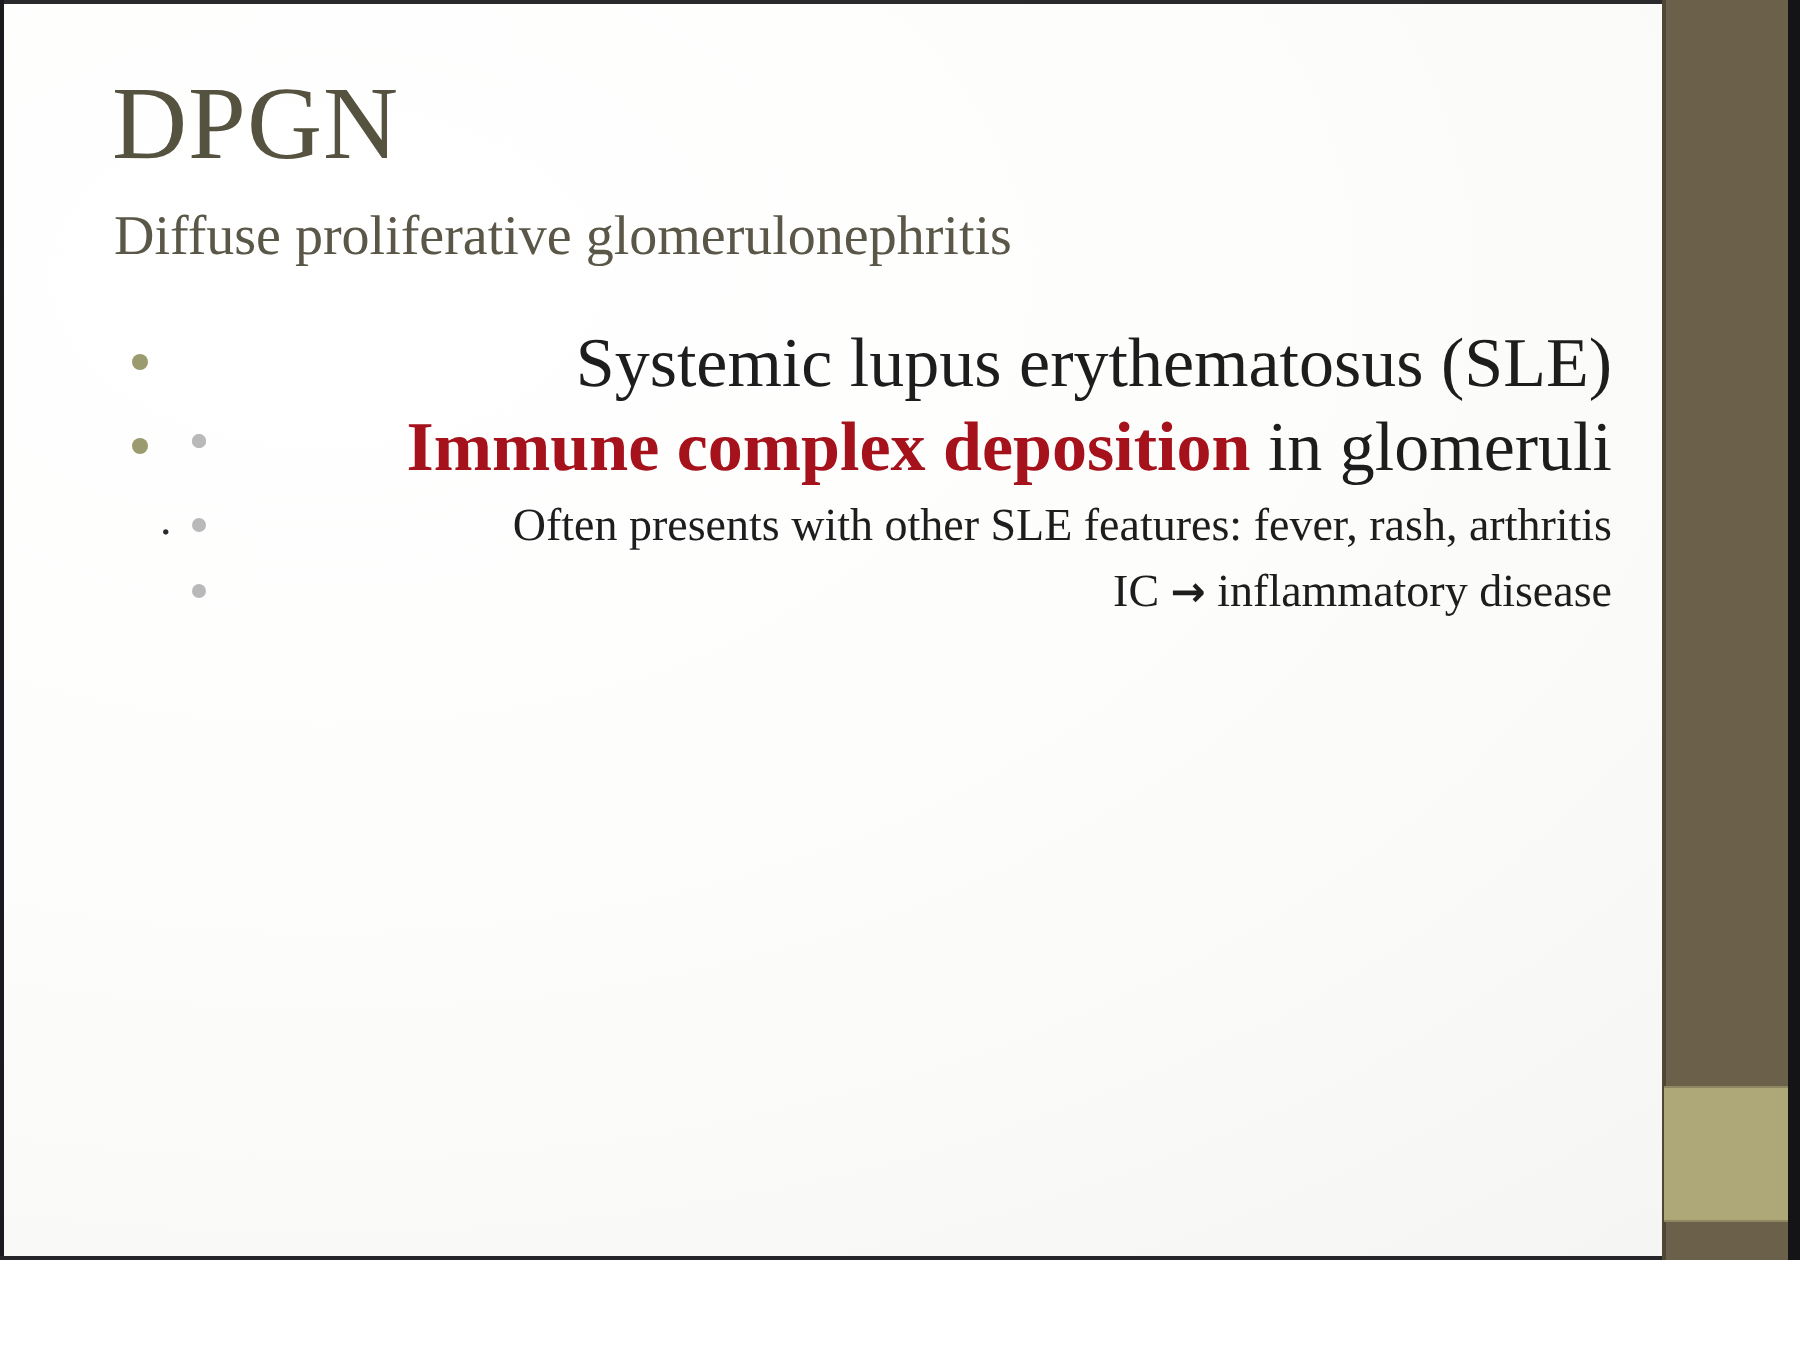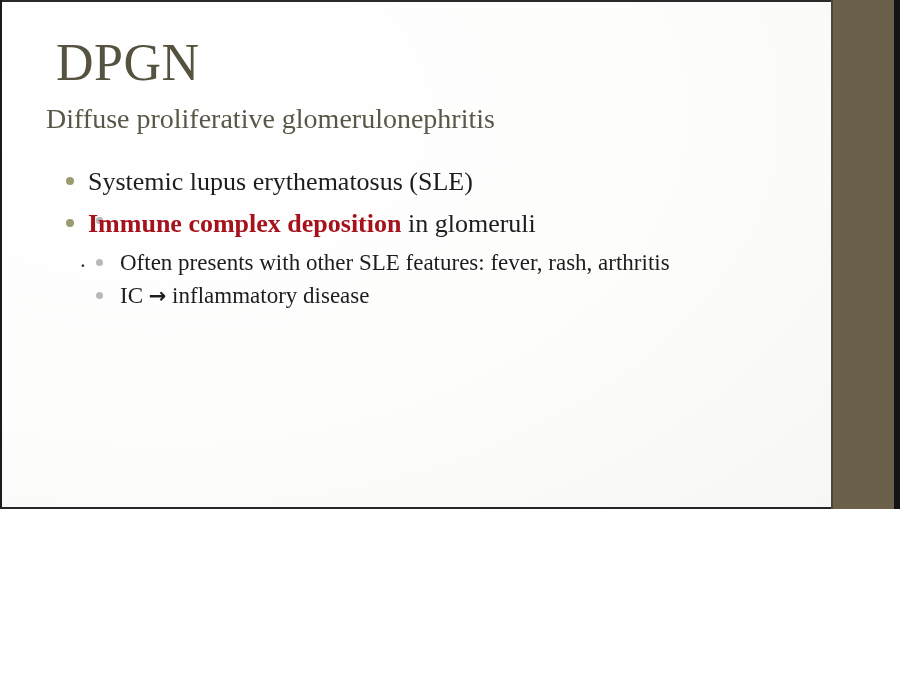--- a/index.html
+++ b/index.html
@@ -10,25 +10,26 @@
   body {
     width: 900px;
     height: 675px;
     overflow: hidden;
     font-family: "Liberation Serif", "DejaVu Serif", serif;
   }
 
   #slide {
     position: relative;
     width: 900px;
-    height: 509px;
+    height: 630px;
     box-sizing: border-box;
     background:
       radial-gradient(ellipse 1100px 700px at 18% 22%, #ffffff 0%, #fdfdfc 45%, #f4f4f2 100%);
     overflow: hidden;
+    text-align: right;
   }
 
   
   .frame-edge-left {
     position: absolute; left: 0; top: 0; width: 2px; height: 675px;
     background: #1b1b1f;
   }
   .frame-edge-top {
     position: absolute; left: 0; top: 0; width: 900px; height: 2px;
     background: #2a2a2c;
@@ -75,21 +76,21 @@
     left: 56px;
     top: 36px;
     font-size: 52px;
     line-height: 1.04;
     letter-spacing: 0.5px;
     color: #55523f;
     font-weight: normal;
   }
   .subtitle {
     position: absolute;
-    left: 46px;
+    left: 57px;
     top: 104px;
     font-size: 28px;
     line-height: 1.1;
     color: #5a5748;
     font-weight: normal;
   }
 
   
   .body-list {
     position: absolute;
@@ -130,21 +131,21 @@
     width: 7px;
     height: 7px;
     background: #b9b9b9;
   }
 
   .txt {
     display: inline;
     color: #1d1d1d;
   }
   .level-1 .txt {
-    font-size: 26px;
+    font-size: 35px;
     line-height: 38px;
   }
   .level-2 .txt {
     font-size: 23px;
     line-height: 31px;
   }
 
   .emph-red {
     color: #a6121c;
     font-weight: bold;

